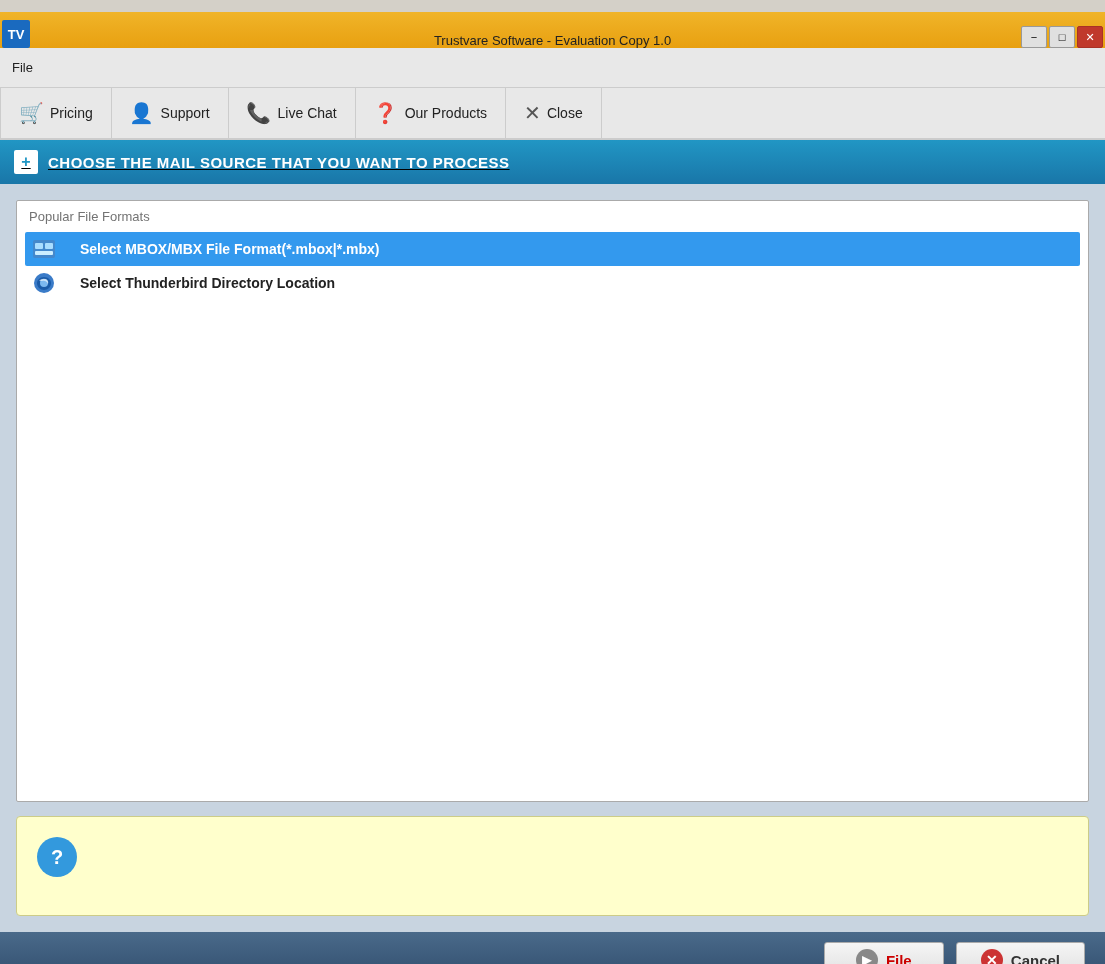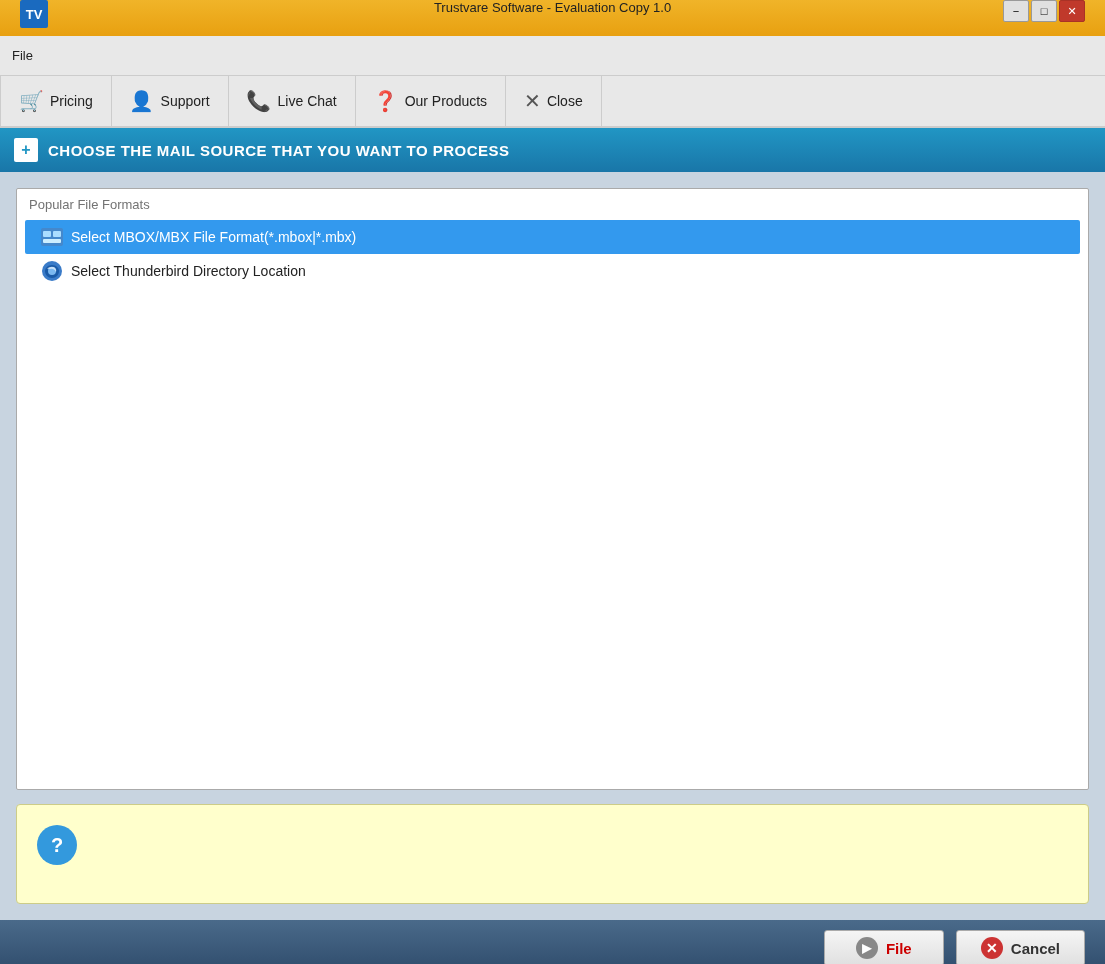--- a/index.html
+++ b/index.html
@@ -11,24 +11,25 @@
       overflow: hidden;
       position: relative;
     }
 
     
     .title-bar {
       width: 100%;
       height: 36px;
       background: linear-gradient(to bottom, #f0b429 0%, #e8a010 100%);
       display: flex;
-      align-items: flex-start;
+      align-items: flex-end;
       justify-content: space-between;
-      padding: 0 20px;
+      padding: 0 2px;
       user-select: none;
+      margin-top: 12px;
     }
     .title-bar-left {
       display: flex;
       align-items: center;
       gap: 8px;
     }
     .app-logo {
       width: 28px;
       height: 28px;
       background: #1a6abf;
@@ -121,20 +122,21 @@
 
     
     .section-header {
       width: 100%;
       height: 44px;
       background: linear-gradient(to bottom, #2196c4 0%, #1976a8 100%);
       display: flex;
       align-items: center;
       padding: 8px 14px;
       gap: 10px;
+      text-decoration: underline;
     }
     .section-header-icon {
       width: 24px;
       height: 24px;
       background: #fff;
       border-radius: 2px;
       display: flex;
       align-items: center;
       justify-content: center;
     }
@@ -174,25 +176,25 @@
       color: #737373;
       padding: 8px 12px 4px 12px;
       font-weight: normal;
     }
     .format-list {
       padding: 4px 8px 8px 8px;
     }
     .format-item {
       display: flex;
       align-items: center;
-      gap: 8px;
-      padding: 6px 16px;
+      gap: 25px;
+      padding: 6px 8px;
       cursor: pointer;
       font-size: 14px;
-      font-weight: normal;
+      font-weight: bold;
       color: #222;
       border-radius: 2px;
     }
     .format-item.selected {
       background: #3399ee;
       color: white;
     }
     .format-item .item-icon {
       width: 22px;
       height: 22px;

